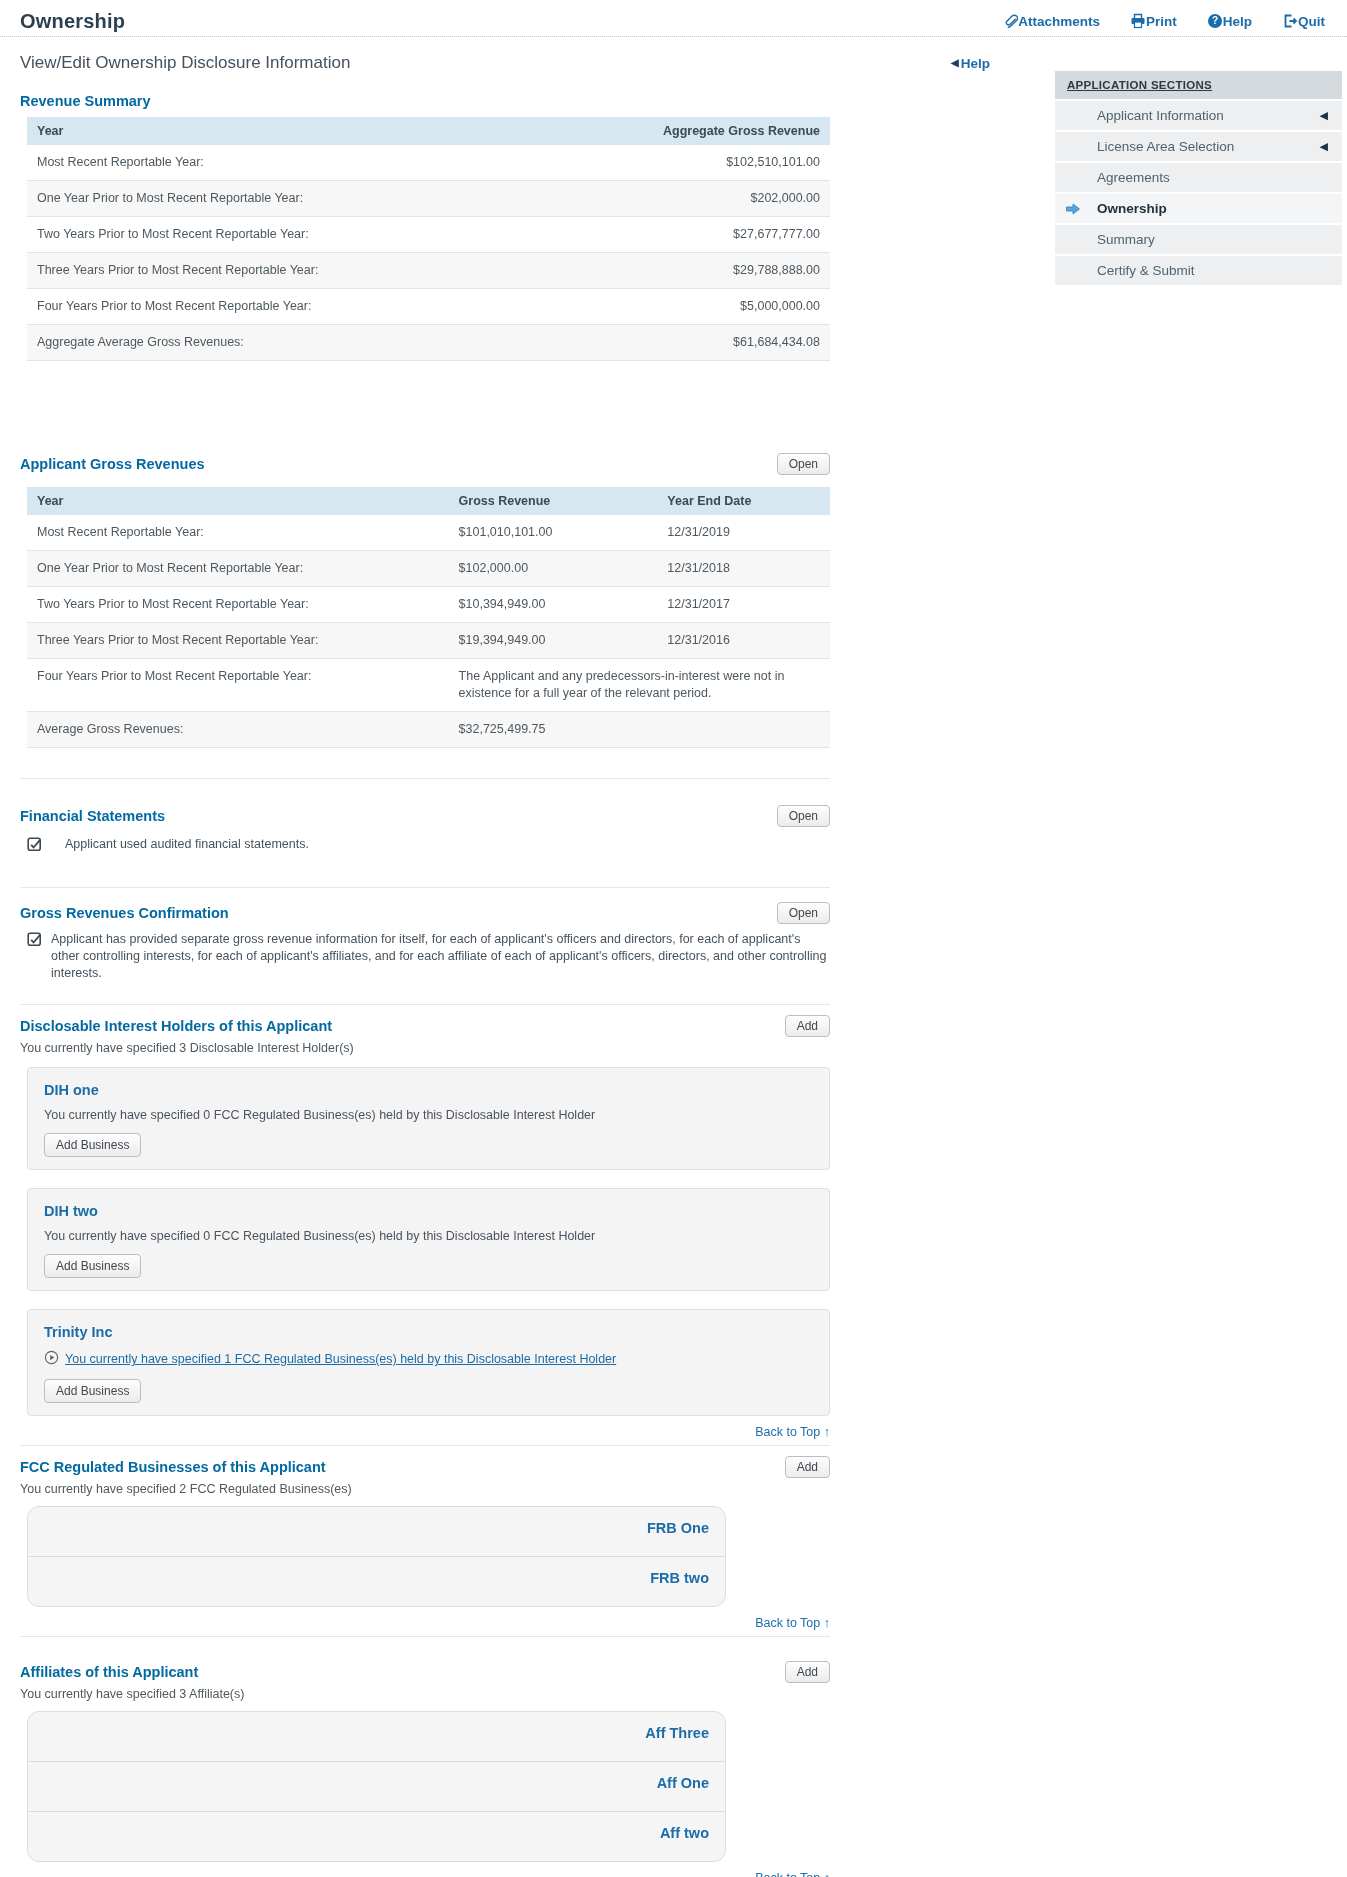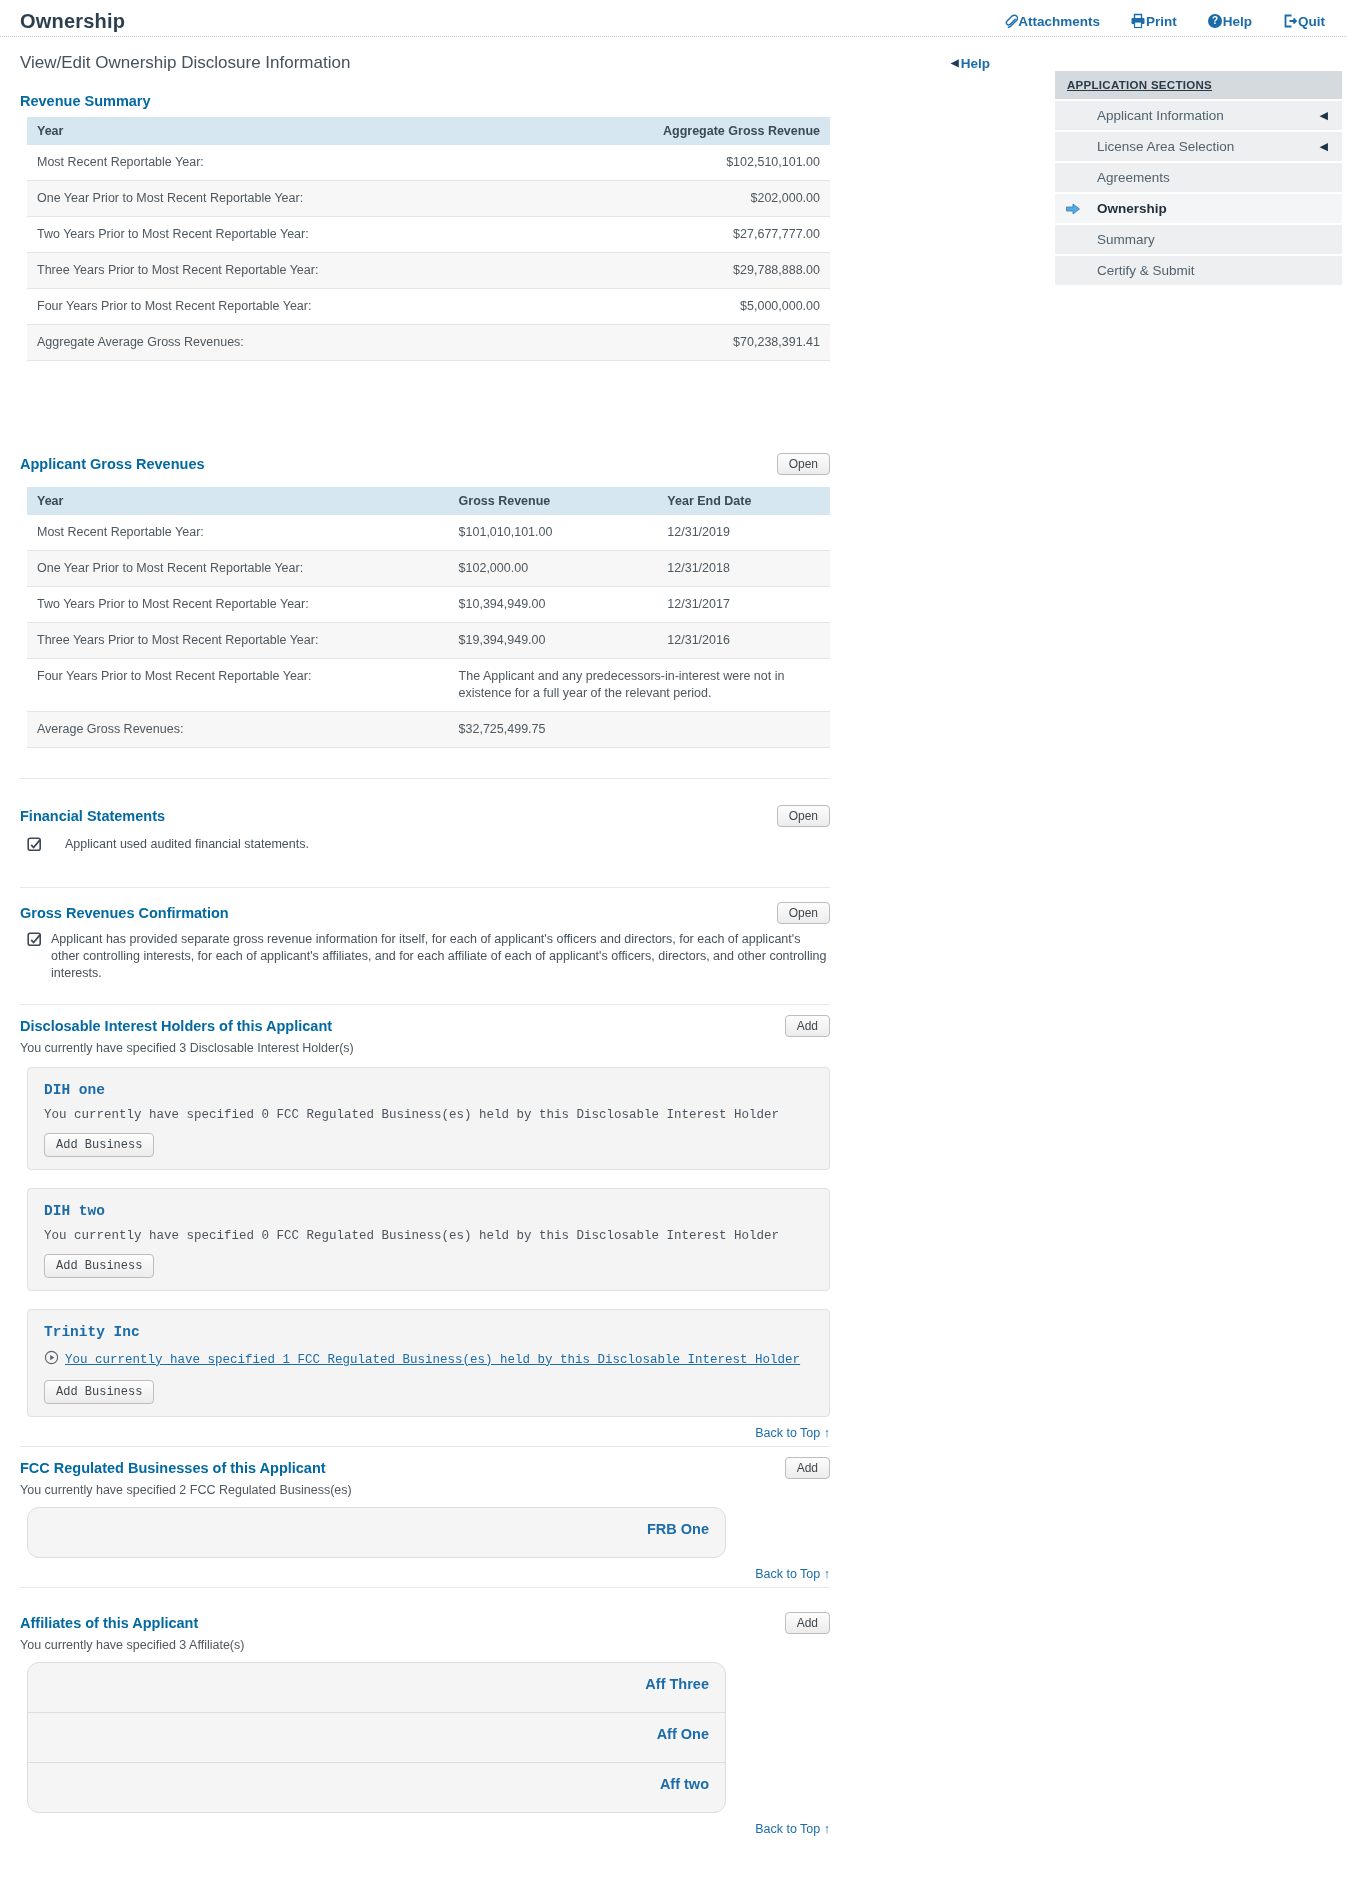--- a/index.html
+++ b/index.html
@@ -53,21 +53,21 @@
 
   .sect-hr { border:0; border-top:1px solid #e8e8e8; width:810px; }
   .statement { display:flex; gap:9px; font-size:12.5px; color:#46525c; line-height:17px;
     margin-left:7px; width:800px; }
   .statement svg { flex:0 0 auto; margin-top:1px; }
 
   .count-text { font-size:12.5px; color:#4d5860; margin-top:4px; }
 
   
   .card { width:803px; margin-left:7px; background:#f4f4f4; border:1px solid #e0e0e0;
-    border-radius:4px; padding:14px 16px 12px; margin-bottom:18px;font-family:Liberation Mono, monospace; }
+    border-radius:4px; padding:14px 16px 12px; margin-bottom:18px; }
   .card-name { color:#1b6ca8; font-size:14.5px; font-weight:700; }
   .card-detail { font-size:12.5px; color:#4a545e; margin-top:10px; }
   .card-detail-link { display:flex; align-items:center; gap:6px; margin-top:10px; }
   .card-detail-link a { color:#1b6ca8; font-size:12.5px; text-decoration:underline; }
   .card .btn-small { margin-top:11px; padding:4px 11px; }
 
   .list-box { width:699px; margin-left:7px; background:#f5f5f5; border:1px solid #ddd;
     border-radius:12px;text-align:right; }
   .list-row { padding:13px 16px 20px; border-bottom:1px solid #ddd; }
   .list-row:last-child { border-bottom:none; }
@@ -192,21 +192,21 @@
       <tr>
             <td>Three Years Prior to Most Recent Reportable Year:</td>
             <td class="num">$29,788,888.00</td>
           </tr>
       <tr>
             <td>Four Years Prior to Most Recent Reportable Year:</td>
             <td class="num">$5,000,000.00</td>
           </tr>
       <tr>
             <td>Aggregate Average Gross Revenues:</td>
-            <td class="num">$70,238,391.41</td>
+            <td class="num">$61,684,434.08</td>
           </tr>
     </tbody>
       </table>
 
     <div class="section-header" style="margin-top:92px;">
       <div class="section-title">Applicant Gross Revenues</div>
       <button class="btn-small">Open</button>
     </div>
     <table class="data agr-table">
       <tbody>
@@ -306,20 +306,21 @@
     <div class="back-top"><a>Back to Top ↑</a></div>
 
     <hr class="sect-hr" style="margin-top:6px;">
     <div class="section-header" style="margin-top:10px;">
       <div class="section-title">FCC Regulated Businesses of this Applicant</div>
       <button class="btn-small">Add</button>
     </div>
     <div class="count-text">You currently have specified 2 FCC Regulated Business(es)</div>
     <div class="list-box" style="margin-top:10px;">
       <div class="list-row"><a>FRB One</a></div>
+      <div class="list-row"><a>FRB two</a></div>
     </div>
     <div class="back-top"><a>Back to Top ↑</a></div>
 
     <hr class="sect-hr" style="margin-top:6px;">
     <div class="section-header" style="margin-top:24px;">
       <div class="section-title">Affiliates of this Applicant</div>
       <button class="btn-small">Add</button>
     </div>
     <div class="count-text">You currently have specified 3 Affiliate(s)</div>
     <div class="list-box" style="margin-top:10px;">

